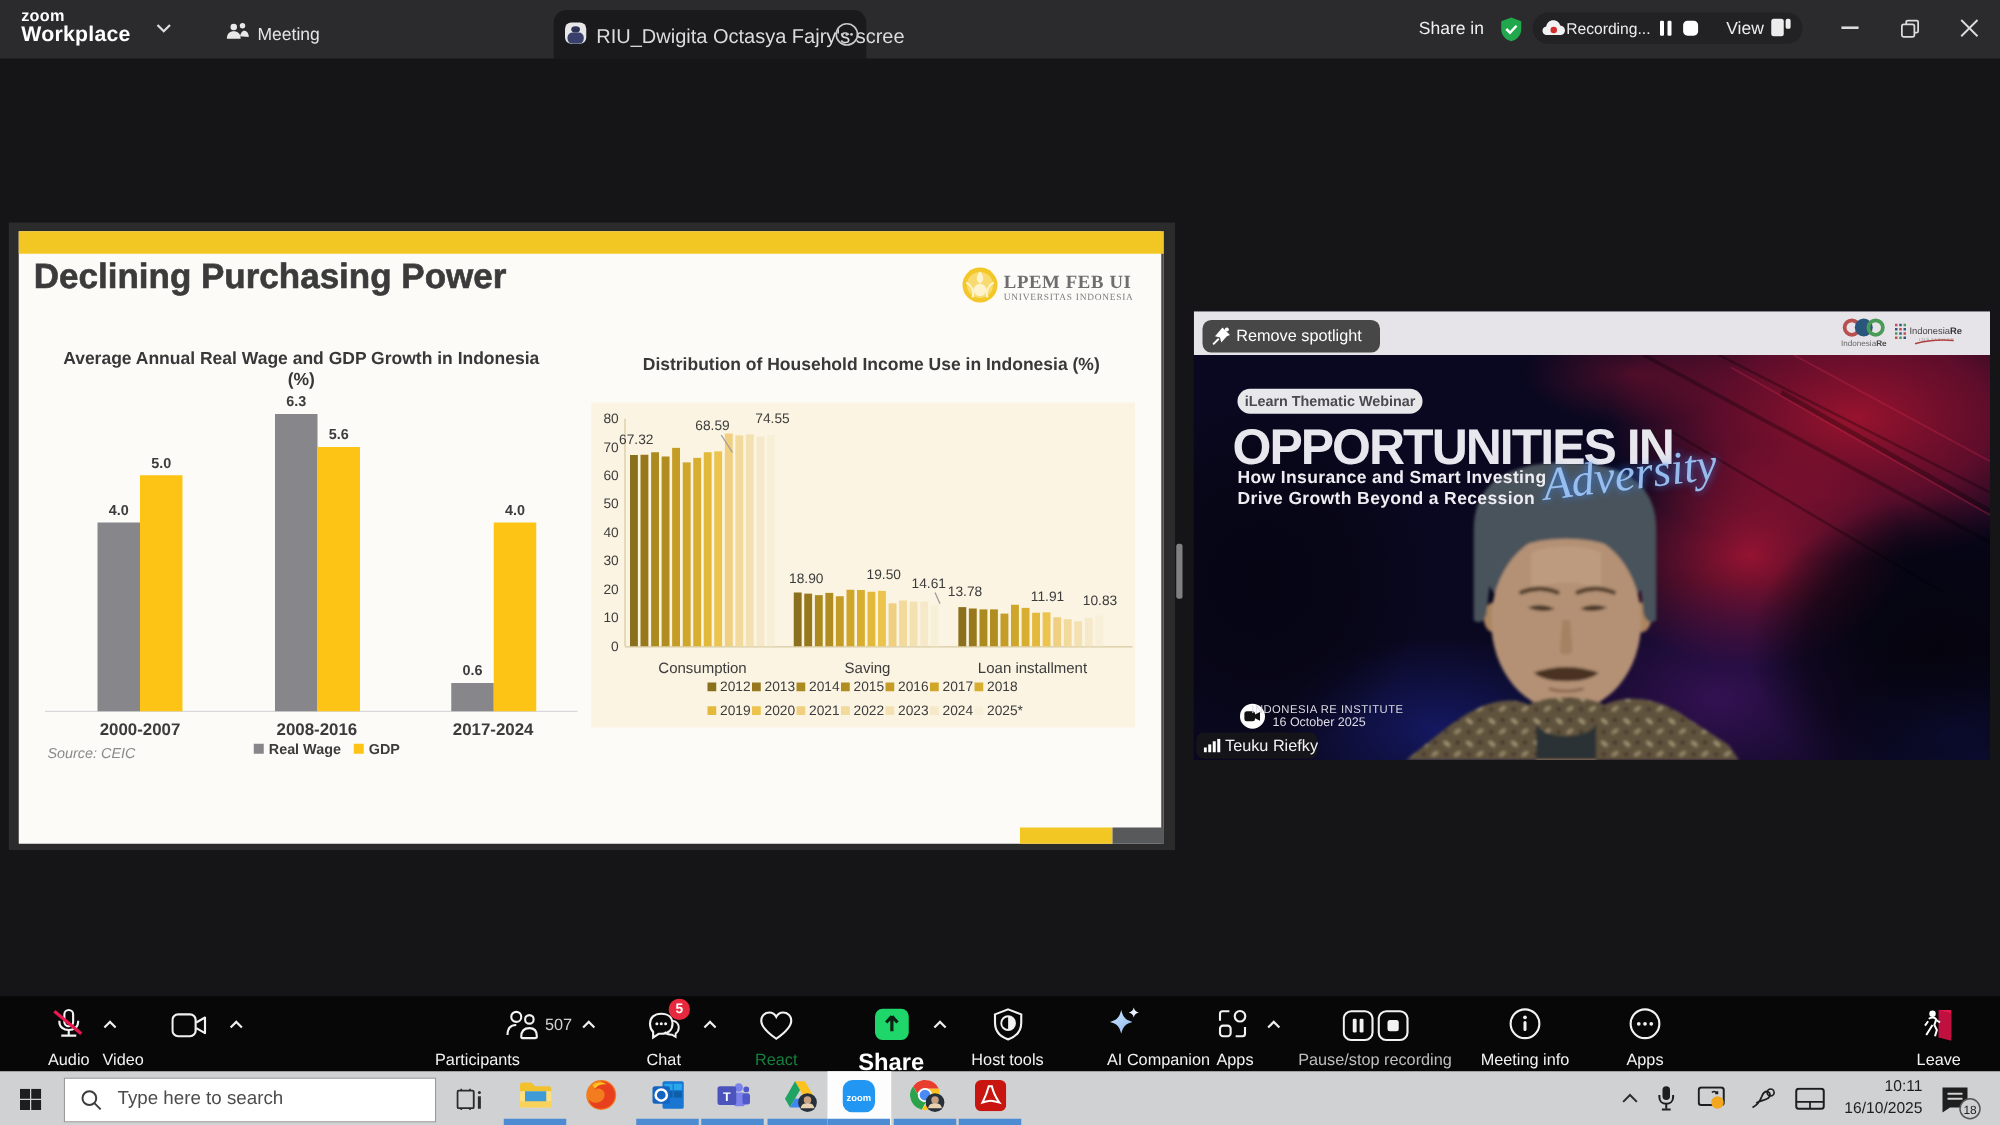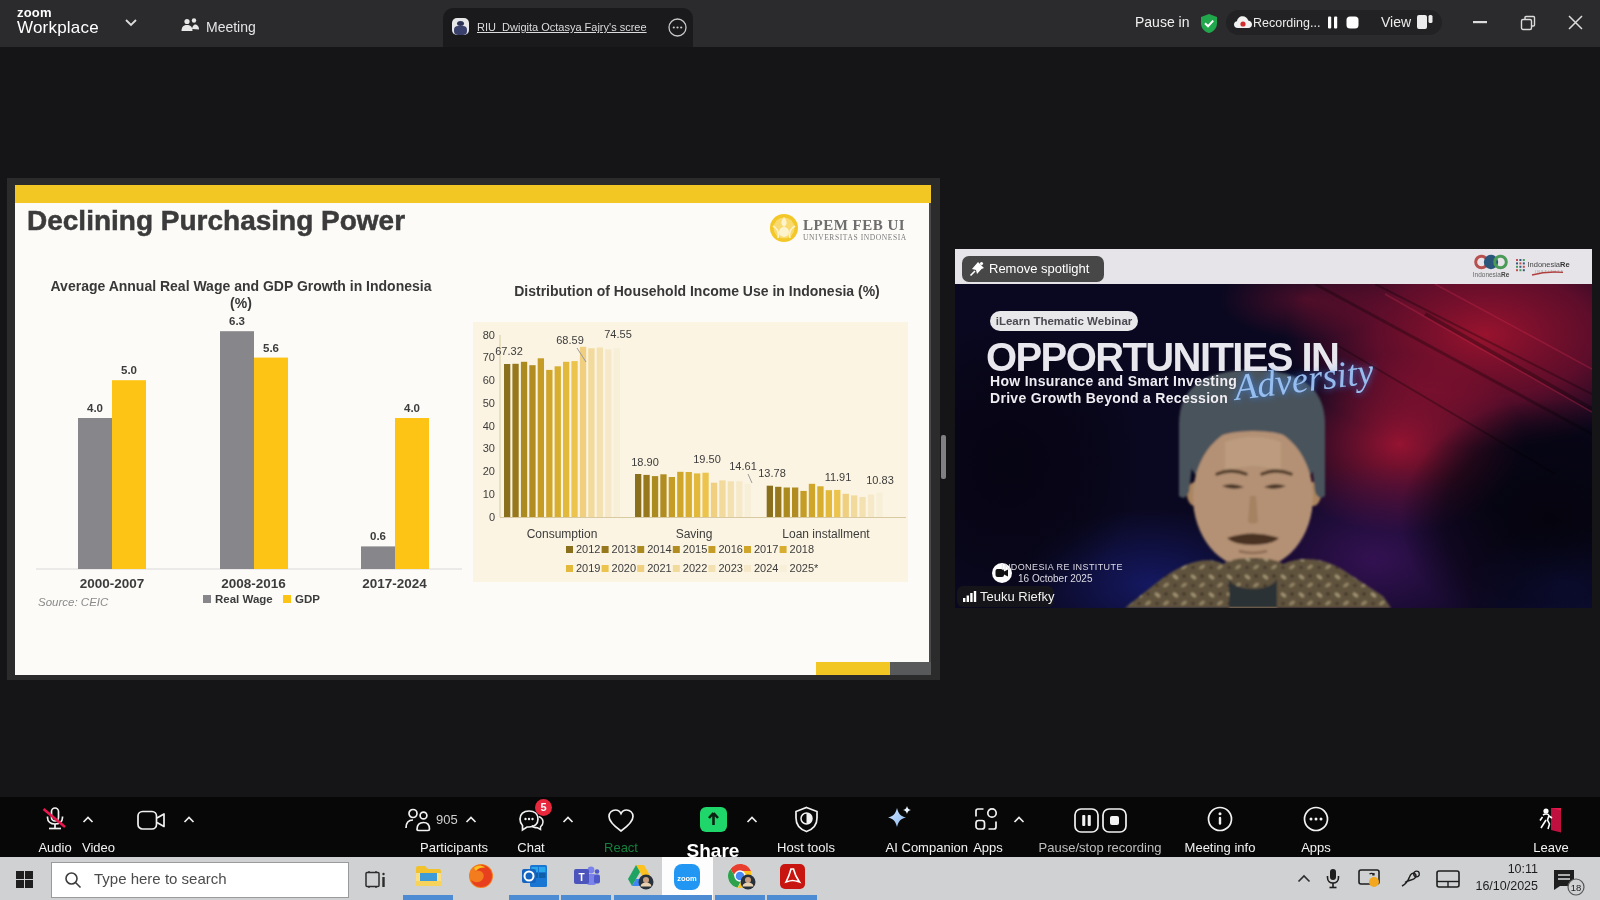--- a/index.html
+++ b/index.html
@@ -3,44 +3,44 @@
 <style>
 * { margin:0; padding:0; box-sizing:border-box; }
 html,body { width:1600px; height:900px; overflow:hidden; background:#151517;
   font-family:"Liberation Sans", sans-serif; }
 .abs { position:absolute; }
 </style></head>
 <body>
 
 <div class="abs" style="left:0;top:0;width:1600px;height:47px;background:#2b2b2d;"></div>
 <div class="abs" style="left:17px;top:5px;color:#fff;font-size:13px;font-weight:bold;letter-spacing:.2px;">zoom</div>
-<div class="abs" style="left:17px;top:18px;color:#fff;font-size:17px;font-weight:normal;letter-spacing:.2px;">Workplace</div>
+<div class="abs" style="left:17px;top:18px;color:#fff;font-size:17px;font-weight:bold;letter-spacing:.2px;">Workplace</div>
 <svg class="abs" style="left:124px;top:18px;" width="14" height="10">
     <path d="M2 2 L7 7 L12 2" stroke="#ddd" stroke-width="1.8" fill="none"></path>
   </svg>
 <svg class="abs" style="left:180px;top:17px;" width="20" height="17" viewBox="0 0 20 17">
 <circle cx="7" cy="4.5" r="2.6" fill="#e8e8e8"></circle>
     <circle cx="14" cy="3.5" r="2.2" fill="#e8e8e8"></circle>
 <path d="M1.5 14 C1.5 9.5 4 8 7 8 C10 8 12.5 9.5 12.5 14 Z" fill="#e8e8e8"></path>
 <path d="M12 12 C12.5 8.5 14.5 7.5 15 7.5 C17 7.5 19 9 19 12.5 Z" fill="#e8e8e8"></path>
   </svg>
 <div class="abs" style="left:206px;top:19px;color:#e4e4e4;font-size:14px;">Meeting</div>
 <div class="abs" style="left:443px;top:8px;width:250px;height:39px;background:#1a1a1c;border-radius:10px 10px 0 0;"></div>
 <div class="abs" style="left:452px;top:18px;width:17px;height:17px;border-radius:5px;background:#e7e7e9;overflow:hidden;">
   <div style="position:absolute;left:5px;top:3px;width:7px;height:5px;border-radius:50%;background:#2c3357;"></div>
   <div style="position:absolute;left:2px;top:8px;width:13px;height:9px;border-radius:4px;background:#39406b;"></div>
 </div>
-<div class="abs" style="left:477px;top:21px;color:#dcdcdc;font-size:11px;text-decoration:underline;">RIU_Dwigita Octasya Fajry's scree</div>
+<div class="abs" style="left:477px;top:21px;color:#dcdcdc;font-size:16px;">RIU_Dwigita Octasya Fajry's scree</div>
 <svg class="abs" style="left:668px;top:18px;" width="19" height="19">
     <circle cx="9.5" cy="9.5" r="8.5" stroke="#c9c9c9" stroke-width="1.3" fill="none"></circle>
     <circle cx="5.8" cy="9.5" r="1.1" fill="#c9c9c9"></circle>
     <circle cx="9.5" cy="9.5" r="1.1" fill="#c9c9c9"></circle>
     <circle cx="13.2" cy="9.5" r="1.1" fill="#c9c9c9"></circle>
   </svg>
-<div class="abs" style="left:1135px;top:14px;color:#f0f0f0;font-size:14px;">Pause in</div>
+<div class="abs" style="left:1135px;top:14px;color:#f0f0f0;font-size:14px;">Share in</div>
 <svg class="abs" style="left:1199px;top:13px;" width="20" height="21" viewBox="0 0 20 21">
 <path d="M10 1 L18 4 V10 C18 15.5 14.5 18.8 10 20 C5.5 18.8 2 15.5 2 10 V4 Z" fill="#21a84d"></path>
 <path d="M6 10.2 L9 13.2 L14.2 7.6" stroke="#fff" stroke-width="2" fill="none"></path>
   </svg>
 <div class="abs" style="left:1226px;top:10px;width:216px;height:25px;background:#222224;border-radius:13px;"></div>
 <svg class="abs" style="left:1233px;top:15px;" width="20" height="15" viewBox="0 0 20 15">
 <path d="M5 13 C2.2 13 1 11.2 1 9.5 C1 7.8 2.3 6.4 4 6.2 C4.3 3.3 6.7 1.2 9.7 1.2 C12.3 1.2 14.5 2.9 15.2 5.4 C17.3 5.6 19 7.3 19 9.4 C19 11.4 17.4 13 15.4 13 Z" fill="#f2f2f2"></path>
 <circle cx="10" cy="9" r="2.6" fill="#d22c2c"></circle>
   </svg>
 <div class="abs" style="left:1253px;top:16px;color:#ececec;font-size:12.5px;">Recording...</div>
@@ -372,22 +372,22 @@
 <div class="abs" style="left:82px;top:840px;width:140px;text-align:left;color:#f2f2f2;font-size:13px;">Video</div>
 <svg class="abs" style="left:183px;top:816px;" width="12" height="8">
     <path d="M1.5 6 L6 1.5 L10.5 6" stroke="#eee" stroke-width="1.7" fill="none"></path>
   </svg>
 <svg class="abs" style="left:404px;top:807px;" width="27" height="26" viewBox="0 0 27 26">
 <circle cx="9" cy="6.5" r="4" stroke="#f2f2f2" stroke-width="1.7" fill="none"></circle>
 <path d="M2 21 C2 15.5 5 13 9 13" stroke="#f2f2f2" stroke-width="1.7" fill="none"></path>
 <circle cx="19.5" cy="8.5" r="3.4" stroke="#f2f2f2" stroke-width="1.7" fill="none"></circle>
 <path d="M13 22.5 C13 17.5 16 15.5 19.5 15.5 C23 15.5 25.5 17.5 25.5 22 Q25.5 23.5 24 23.5 H14.8 Q13 23.5 13 22.5 Z" stroke="#f2f2f2" stroke-width="1.7" fill="none"></path>
   </svg>
-<div class="abs" style="left:436px;top:812px;color:#cfcfcf;font-size:13px;">905</div>
-<div class="abs" style="left:348px;top:840px;width:140px;text-align:right;color:#f2f2f2;font-size:13px;">Participants</div>
+<div class="abs" style="left:436px;top:812px;color:#cfcfcf;font-size:13px;">507</div>
+<div class="abs" style="left:348px;top:840px;width:140px;text-align:left;color:#f2f2f2;font-size:13px;">Participants</div>
 <svg class="abs" style="left:465px;top:816px;" width="12" height="8">
     <path d="M1.5 6 L6 1.5 L10.5 6" stroke="#eee" stroke-width="1.7" fill="none"></path>
   </svg>
 <svg class="abs" style="left:518px;top:809px;" width="27" height="24" viewBox="0 0 27 24">
 <path d="M2 10 C2 5 5.5 2 11 2 C16.5 2 20 5 20 10 C20 15 16.5 18 11 18 H9 L4.5 21 V16.5 C3 15 2 13 2 10 Z" stroke="#f2f2f2" stroke-width="1.7" fill="none"></path>
 <circle cx="7.5" cy="10" r="1.2" fill="#f2f2f2"></circle>
     <circle cx="11" cy="10" r="1.2" fill="#f2f2f2"></circle>
     <circle cx="14.5" cy="10" r="1.2" fill="#f2f2f2"></circle>
 <path d="M20.5 7.5 C23.5 8.5 25 10.5 25 13 C25 15 24 16.8 22.5 17.8 V20.5 L19.5 18.8 C16.8 18.8 14.8 18 13.8 16.5" stroke="#f2f2f2" stroke-width="1.5" fill="none"></path>
   </svg>

